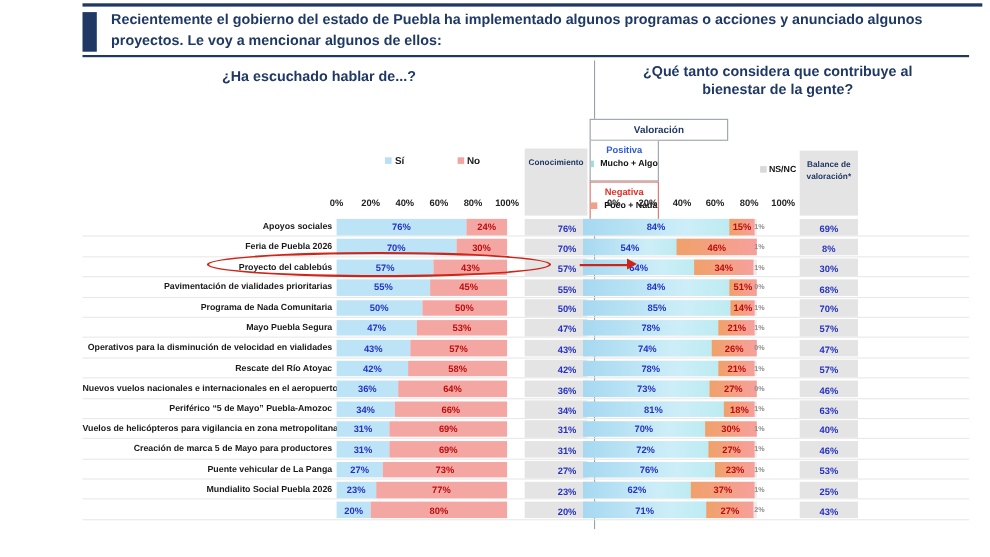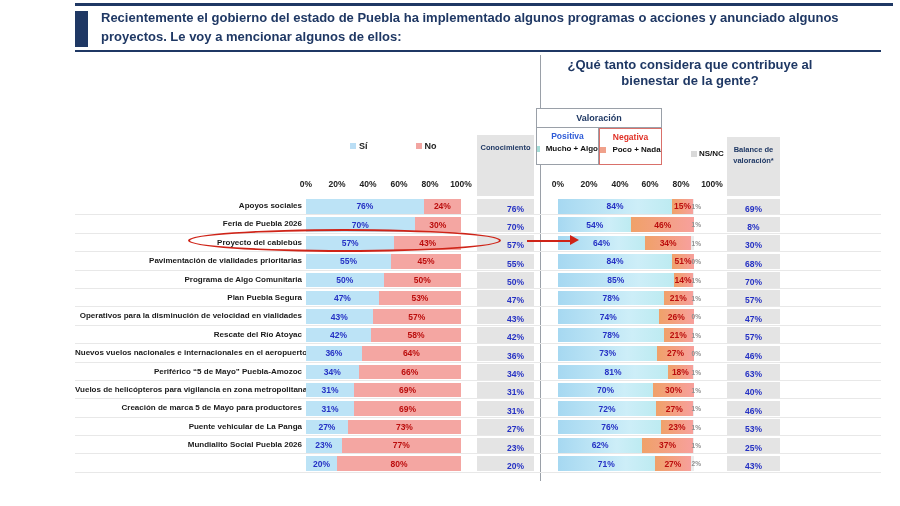--- a/index.html
+++ b/index.html
@@ -8,54 +8,54 @@
   .page { position:absolute; left:0; top:0; width:900px; height:506px; background:#fff; }
 
   .topline { position:absolute; left:75px; top:3px; width:818px; height:3px; background:#1f3864; }
   .hdr-block { position:absolute; left:75px; top:11px; width:13px; height:36px; background:#1f3864; }
   .hdr-text { position:absolute; left:101px; top:9px; width:740px; font-size:13px; font-weight:bold; color:#1f3864; line-height:1.45; }
   .hdr-underline { position:absolute; left:75px; top:50px; width:806px; height:2px; background:#1f3864; }
   .divider { position:absolute; left:540px; top:55px; width:1px; height:426px; background:#9aa0a8; }
 
   .chart-title { position:absolute; font-size:13px; font-weight:bold; color:#1f3864; text-align:center; line-height:1.25; }
   .title-left { left:170px; top:62px; width:240px; }
-  .title-right { left:559px; top:57px; width:262px; }
+  .title-right { left:576px; top:57px; width:262px; }
 
   .legend-left { position:absolute; top:141px; left:350px; display:flex; gap:48px; font-size:9px; font-weight:bold; color:#222; }
   .legend-item { display:flex; align-items:center; gap:3px; }
   .swatch { display:inline-block; width:6px; height:6px; }
   .sw-si { background:#badef5; }
   .sw-no { background:#f2a5a1; }
   .sw-pos { background:#a5ded8; }
   .sw-neg { background:#f0a18b; }
   .sw-nsnc { background:#d9d9d9; }
 
   .col-header { position:absolute; background:#e4e4e4; color:#1f3864; font-weight:bold; text-align:center; }
   .con-header { left:477px; top:135px; width:57px; height:61px; font-size:7.5px; padding-top:8px; }
   .bal-header { left:727px; top:137px; width:53px; height:59px; font-size:7.5px; padding-top:7px; line-height:1.5; }
 
   .val-box { position:absolute; left:536px; top:108px; width:126px; font-weight:bold; }
   .val-box-title { border:1px solid #9aa0a8; height:20px; line-height:19px; text-align:center; font-size:9px; color:#1f3864; background:#fff; }
-  .val-box-body { display:flex; }
+  .val-box-body { display:flex;flex-direction:column; }
   .val-cell { width:63px; border:1px solid #9aa0a8; border-top:none; height:37px; text-align:center; padding-top:3px; background:#fff; }
   .val-cell.neg { border:1.5px solid #d9706a; }
   .val-cell .cat { font-size:8.5px; }
   .cat-pos { color:#2e5bd7; }
   .cat-neg { color:#e03127; }
   .val-detail { display:flex; align-items:center; justify-content:center; gap:6px; font-size:8px; color:#111; margin-top:3px; white-space:nowrap; }
   .nsnc-legend { position:absolute; left:691px; top:149px; display:flex; align-items:center; gap:2px; font-size:8px; font-weight:bold; color:#111; }
 
   .tick { position:absolute; top:179px; width:30px; text-align:center; font-size:8.5px; font-weight:bold; color:#222; }
 
   .rows { position:absolute; left:75px; top:197px; width:806px; }
   .row { position:relative; height:18.4px; border-bottom:1px solid #e8e8e8; }
   .cell-label { position:absolute; left:0; top:0; width:227px; height:18.4px; line-height:18.4px; text-align:right; font-size:8px; font-weight:bold; color:#1a1a1a; white-space:nowrap; }
   .bar { position:absolute; top:2px; height:14.5px; display:flex; }
   .left-bar { left:231px; width:155px; }
-  .right-bar { left:483px; width:136px; background:#ececec; }
+  .right-bar { left:455px; width:158px; background:#ececec; }
   .seg { display:flex; align-items:center; justify-content:center; height:100%; white-space:nowrap; }
   .seg-si { background:#bce3f6; }
   .seg-no { background:#f4a6a2; }
   .seg-pos { background:linear-gradient(90deg,#a6d8f1 0%,#cdeef8 70%,#bdebf1 100%); }
   .seg-neg { background:linear-gradient(90deg,#f0a169 0%,#f7a09c 100%); }
   .val { font-size:8.5px; font-weight:bold; }
   .blue { color:#2531c4; }
   .red { color:#bb0d0d; }
   .nsnc-val { position:absolute; right:-7px; top:4px; width:24px; text-align:right; font-size:6.5px; font-weight:bold; color:#8f8f8f; }
   .cell-gray { position:absolute; top:1.5px; height:15.5px; background:#e4e4e4; line-height:15.5px; }
@@ -72,20 +72,21 @@
 <body>
 
 <div class="page">
 
   <div class="topline"></div>
   <div class="hdr-block"></div>
   <div class="hdr-text">Recientemente el gobierno del estado de Puebla ha implementado algunos programas o acciones y anunciado algunos proyectos. Le voy a mencionar algunos de ellos:</div>
   <div class="hdr-underline"></div>
   <div class="divider"></div>
 
+  <div class="chart-title title-left">¿Ha escuchado hablar de...?</div>
   <div class="chart-title title-right">¿Qué tanto considera que contribuye al bienestar de la gente?</div>
 
   <div class="legend-left">
     <span class="legend-item">
       <span class="swatch sw-si"></span>
       <span>Sí</span>
     </span>
     <span class="legend-item">
       <span class="swatch sw-no"></span>
       <span>No</span>
@@ -234,21 +235,21 @@
       <div class="seg seg-neg" style="width: 16%;">
         <span class="val red">51%</span>
       </div>
       <span class="nsnc-val">0%</span>
     </div>
     <div class="cell-gray bal-cell">
       <span class="val blue">68%</span>
     </div>
   </div>
       <div class="row">
-    <div class="cell-label">Programa de Algo Comunitaria</div>
+    <div class="cell-label">Programa de Nada Comunitaria</div>
     <div class="bar left-bar">
       <div class="seg seg-si" style="width: 50%;">
         <span class="val blue">50%</span>
       </div>
       <div class="seg seg-no" style="width: 50%;">
         <span class="val red">50%</span>
       </div>
     </div>
     <div class="cell-gray con-cell">
       <span class="val blue">50%</span>
@@ -260,21 +261,21 @@
       <div class="seg seg-neg" style="width: 14%;">
         <span class="val red">14%</span>
       </div>
       <span class="nsnc-val">1%</span>
     </div>
     <div class="cell-gray bal-cell">
       <span class="val blue">70%</span>
     </div>
   </div>
       <div class="row">
-    <div class="cell-label">Plan Puebla Segura</div>
+    <div class="cell-label">Mayo Puebla Segura</div>
     <div class="bar left-bar">
       <div class="seg seg-si" style="width: 47%;">
         <span class="val blue">47%</span>
       </div>
       <div class="seg seg-no" style="width: 53%;">
         <span class="val red">53%</span>
       </div>
     </div>
     <div class="cell-gray con-cell">
       <span class="val blue">47%</span>

